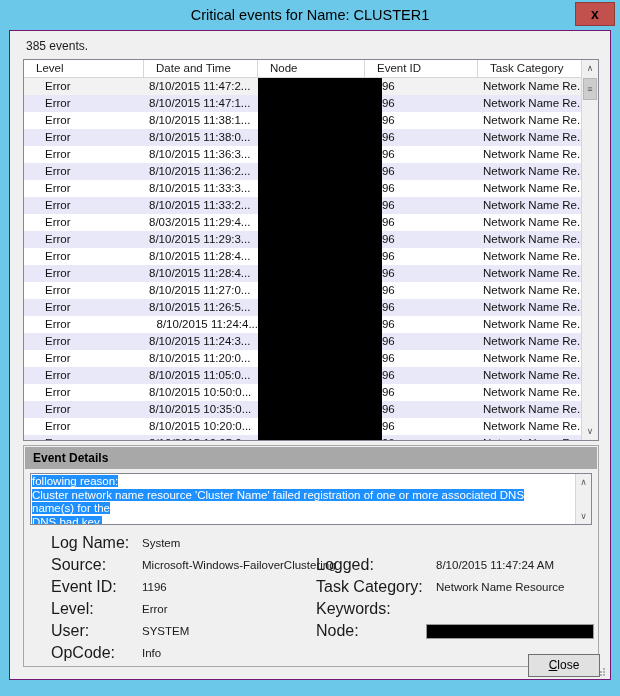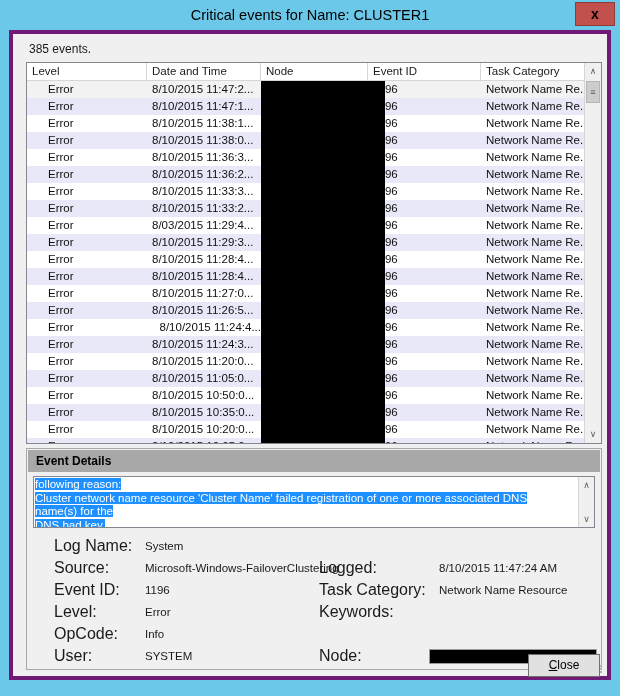--- a/index.html
+++ b/index.html
@@ -59,21 +59,21 @@
   }
 
   
   .client {
     position: absolute;
     left: 9px;
     top: 30px;
     width: 602px;
     height: 650px;
     background: #f0f0f0;
-    border: 4px solid #701a75;
+    border: 1px solid #701a75;
     box-sizing: border-box;
     overflow: hidden;
   }
 
   .events-count {
     position: absolute;
     left: 16px;
     top: 8px;
     font-size: 12px;
     color: #1a1a1a;
@@ -101,21 +101,21 @@
     white-space: nowrap;
   }
   .lv-header .th {
     position: relative;
     display: inline-block;
     height: 17px;
     line-height: 17px;
     font-size: 11.5px;
     color: #1a1a1a;
     box-sizing: border-box;
-    padding-left: 5px;
+    padding-left: 12px;
     border-right: 1px solid #d6d6d6;
     vertical-align: top;
     overflow: hidden;
   }
   .lv-body {
     position: relative;
     height: 362px;
     overflow: hidden;
   }
   .lv-row {
@@ -410,29 +410,29 @@
             <div class="flabel c2-label">Task Category:</div>
             <div class="fvalue c2-value">Network Name Resource</div>
           </div>
           <div class="frow">
             <div class="flabel c1-label">Level:</div>
             <div class="fvalue c1-value">Error</div>
             <div class="flabel c2-label">Keywords:</div>
             <div class="fvalue c2-value"></div>
           </div>
           <div class="frow">
-            <div class="flabel c1-label">OpCode:</div>
-            <div class="fvalue c1-value">Info</div>
-          </div>
-          <div class="frow">
             <div class="flabel c1-label">User:</div>
             <div class="fvalue c1-value">SYSTEM</div>
             <div class="flabel c2-label">Node:</div>
             <div class="fvalue c2-value"></div>
             <div class="redact-node2"></div>
+          </div>
+          <div class="frow">
+            <div class="flabel c1-label">OpCode:</div>
+            <div class="fvalue c1-value">Info</div>
           </div>
         </div>
     </div>
 
     <div class="grip">
       <svg width="12" height="12" viewBox="0 0 12 12">
         <g fill="#b0b0b0">
           <rect x="9" y="2" width="2" height="2"></rect>
           <rect x="6" y="5" width="2" height="2"></rect>
             <rect x="9" y="5" width="2" height="2"></rect>

